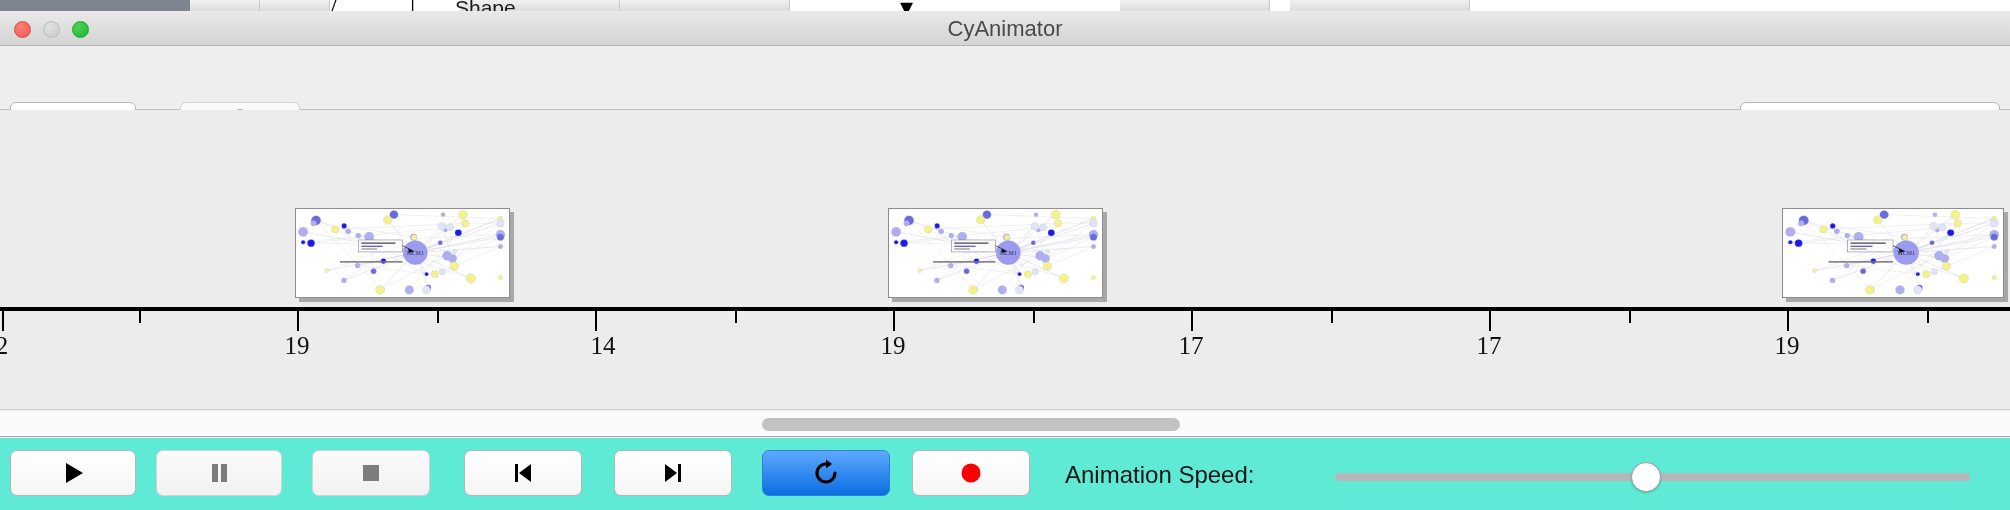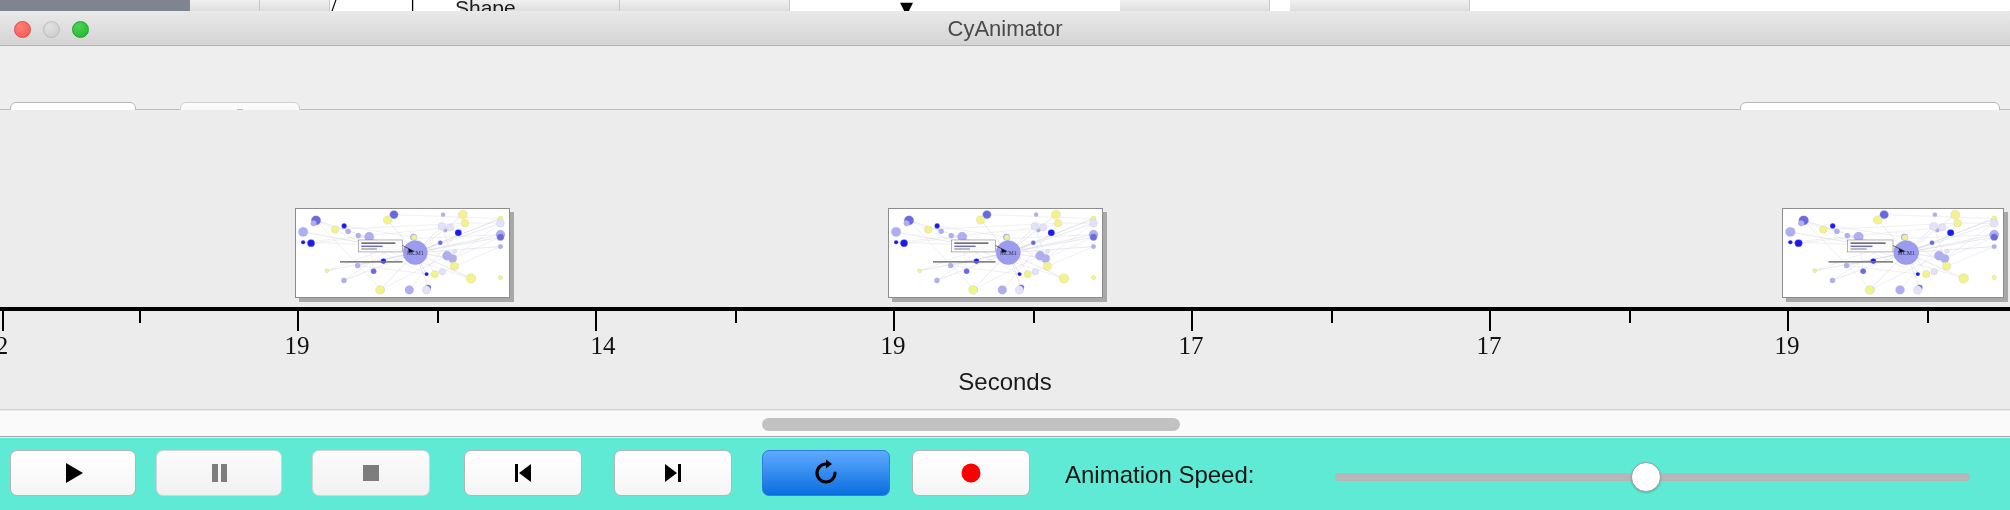--- a/index.html
+++ b/index.html
@@ -570,21 +570,20 @@
         <div class="tick major" style="left: 1787px;"></div>
         <div class="ticklabel" style="left: 1787px;">19</div>
         <div class="tick minor" style="left: 139px;"></div>
         <div class="tick minor" style="left: 437px;"></div>
         <div class="tick minor" style="left: 735px;"></div>
         <div class="tick minor" style="left: 1033px;"></div>
         <div class="tick minor" style="left: 1331px;"></div>
         <div class="tick minor" style="left: 1629px;"></div>
         <div class="tick minor" style="left: 1927px;"></div>
       </div>
-    <div class="axis-title">Seconds</div>
   </div>
 
   <div class="hscroll">
     <div class="hthumb" id="hthumb" style="left: 762px; width: 418px;"></div>
   </div>
 
   <div class="ctrlbar">
     <div id="ctrlbtns">
         <div class="cbtn" style="left: 10px; width: 126px;">
           <span style="display: flex;">

